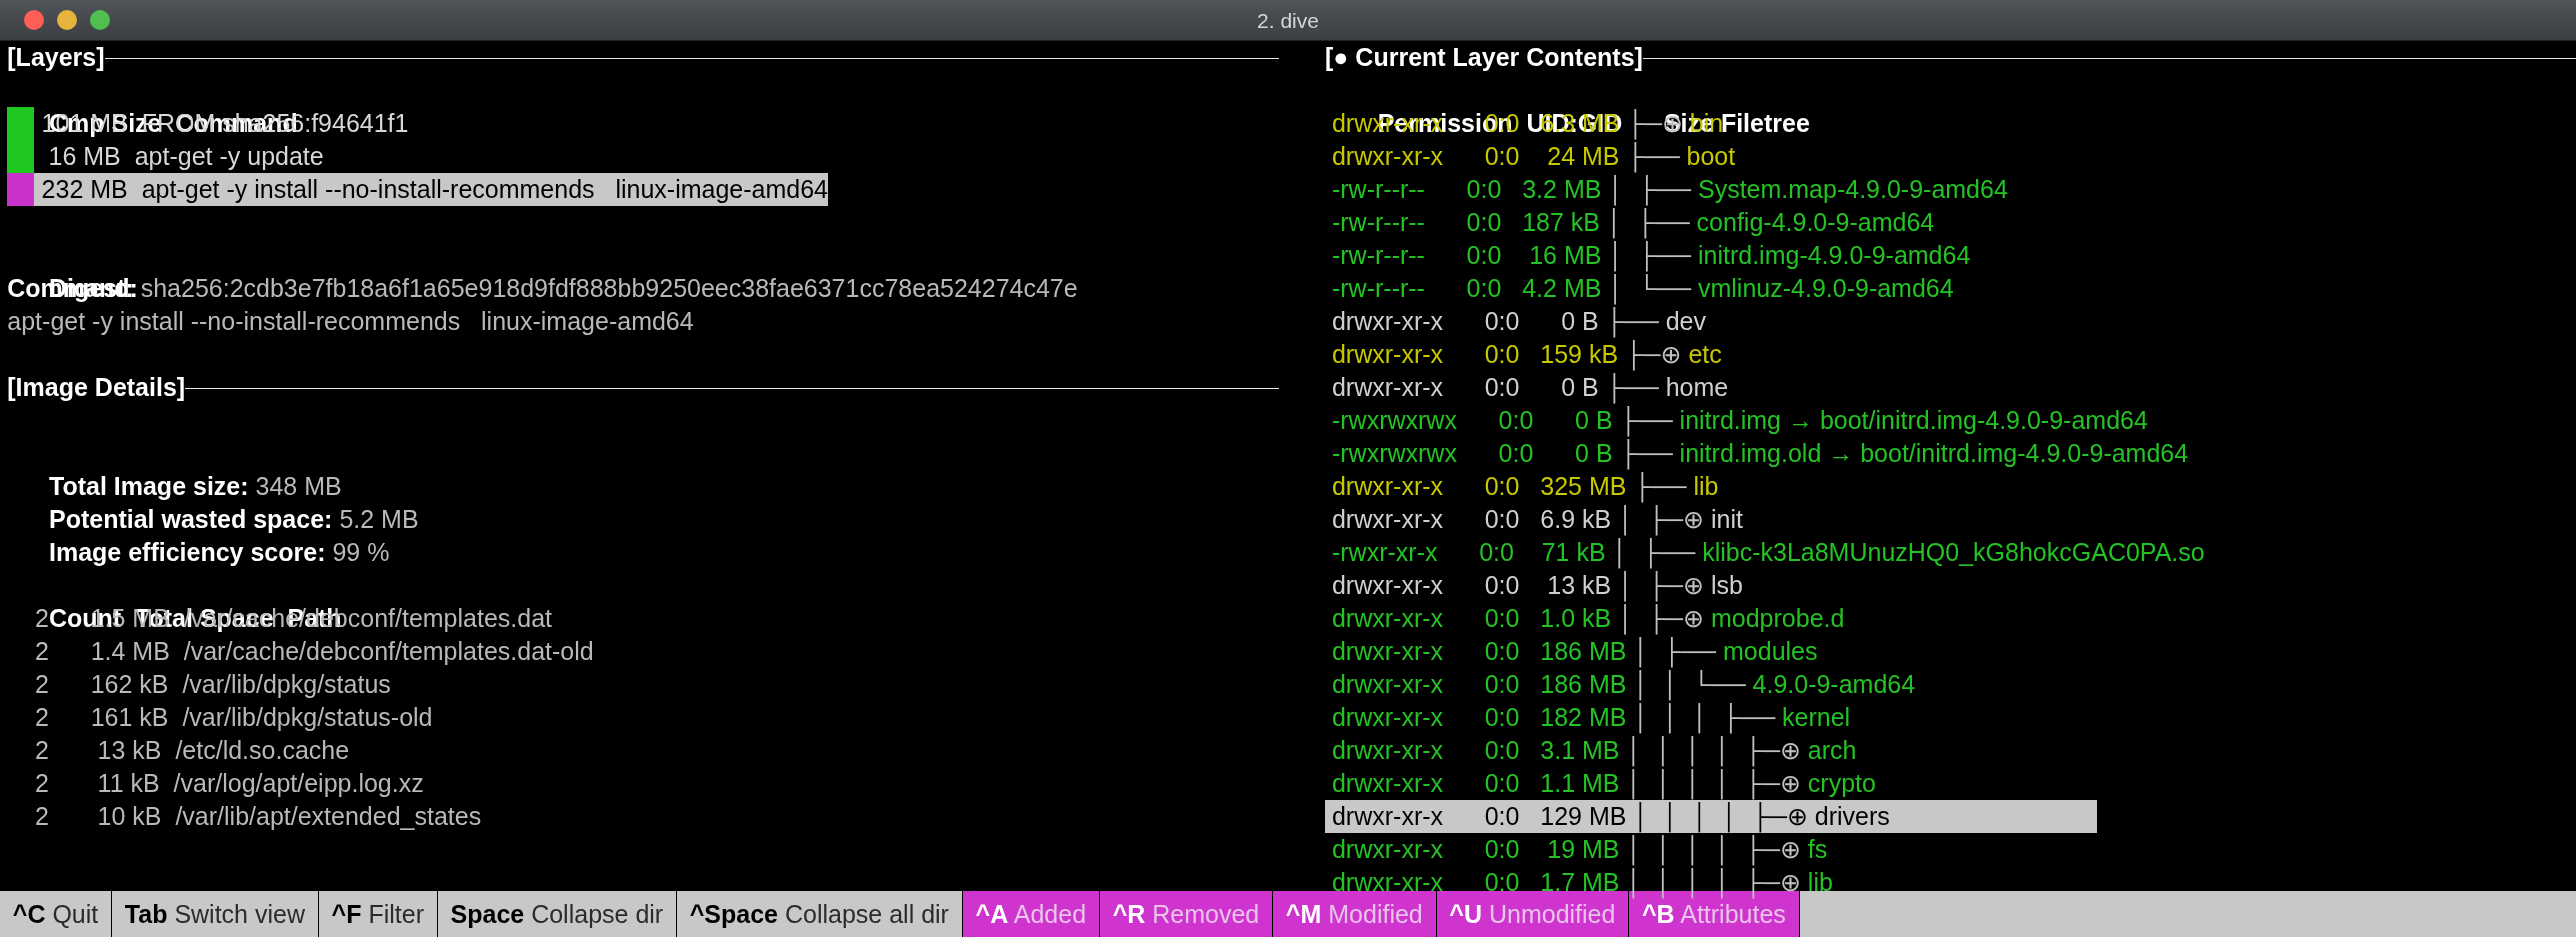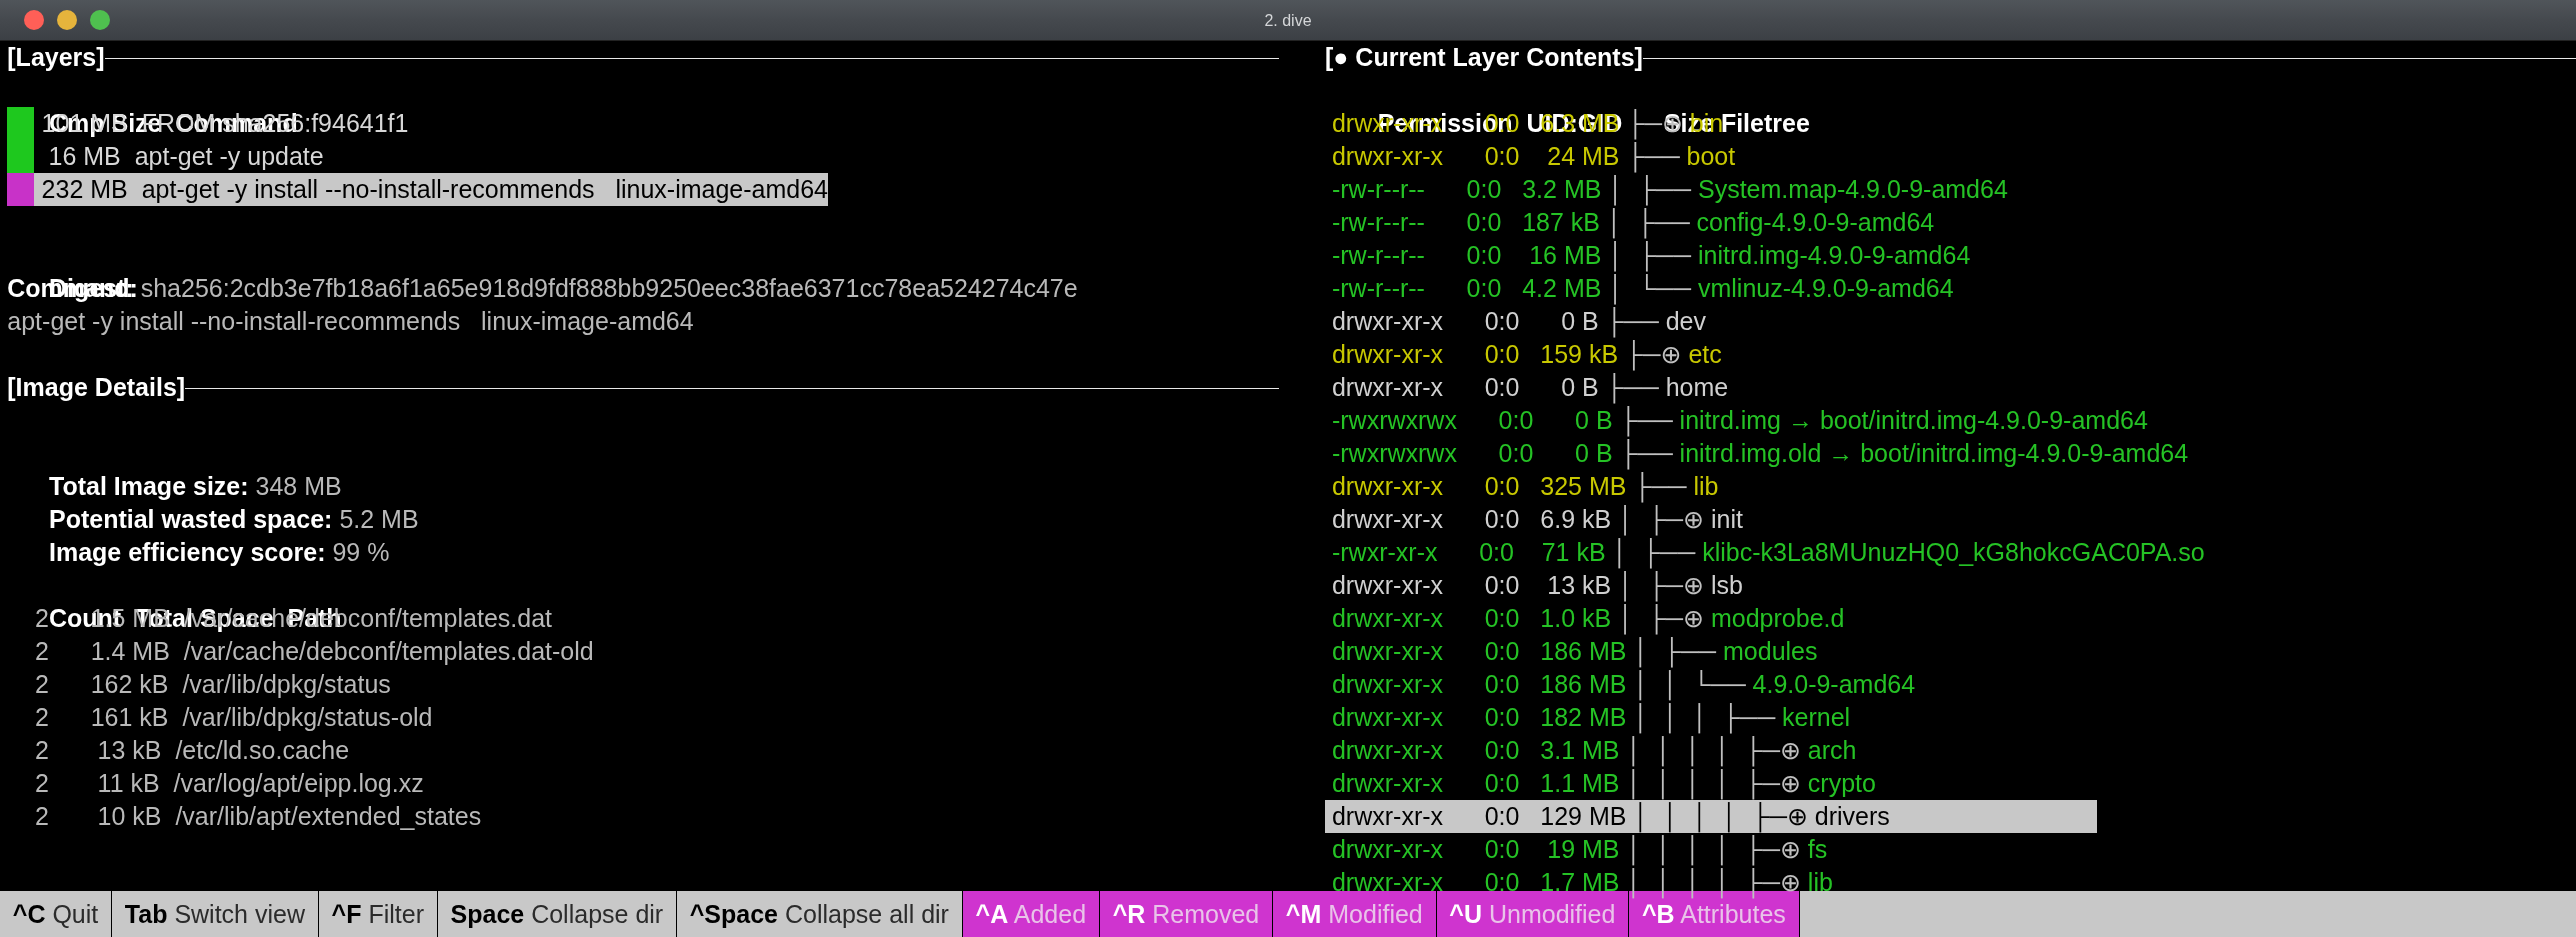--- a/index.html
+++ b/index.html
@@ -17,21 +17,21 @@
     display: flex; align-items: center;
   }
   .traffic { display: flex; gap: 12.8px; margin-left: 24px; }
   .dot { width: 20px; height: 20px; border-radius: 50%; display:block; }
   .dot.red    { background: #ff5f57; }
   .dot.yellow { background: #e6b43c; }
   .dot.green  { background: #4fc04f; }
   #window-title {
     position: absolute; left: 0; top: 0; width: 100%; height: 41px;
     line-height: 41px; text-align: center;
-    color: #d4d6d8; font-size: 16px;
+    color: #d4d6d8; font-size: 21px;
     font-family: "Liberation Sans", sans-serif;
   }
 
   
   #term {
     position: absolute; left: 0; top: 41px; width: 2576px; height: 896px;
     background: #000; color: #d7d7d7;
     font-size: 25px; line-height: 33px;
     letter-spacing: 0px;
   }

